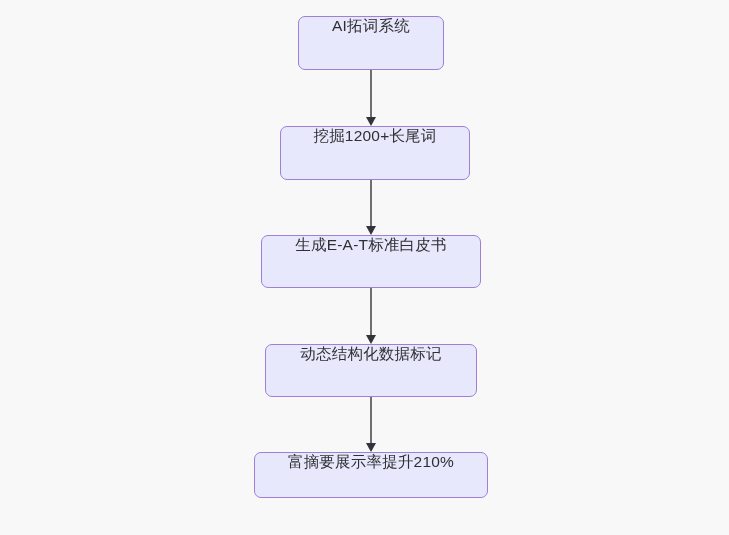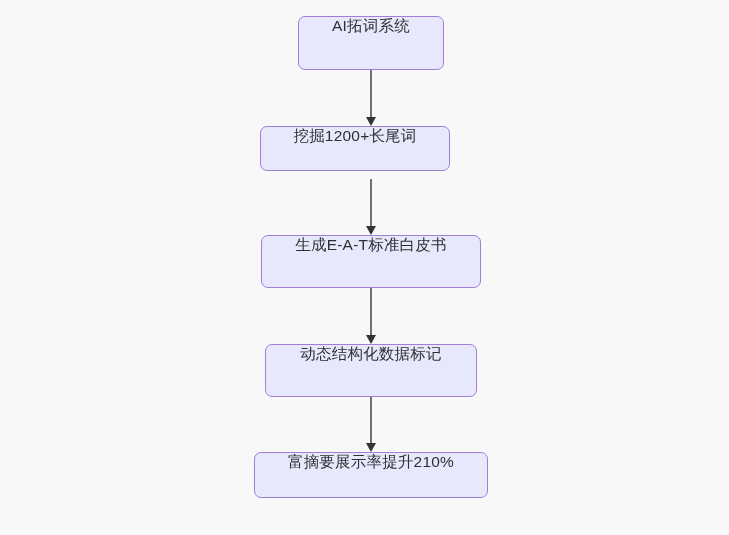--- a/index.html
+++ b/index.html
@@ -83,21 +83,21 @@
 
   <div class="edge" style="left:361px; top:397px; width:20px; height:55px;">
     <div class="edge-line" style="height:47px;"></div>
     <div class="edge-arrow"></div>
   </div>
 
   <div class="node" style="left:298px; top:16px; width:146px; height:54px;">
     <span class="node-label">AI拓词系统</span>
   </div>
 
-  <div class="node" style="left:260px; top:126px; width:190px; height:45px;">
+  <div class="node" style="left:280px; top:126px; width:190px; height:54px;">
     <span class="node-label">挖掘1200+长尾词</span>
   </div>
 
   <div class="node" style="left:261px; top:235px; width:220px; height:53px;">
     <span class="node-label">生成E-A-T标准白皮书</span>
   </div>
 
   <div class="node" style="left:265px; top:344px; width:212px; height:53px;">
     <span class="node-label">动态结构化数据标记</span>
   </div>

